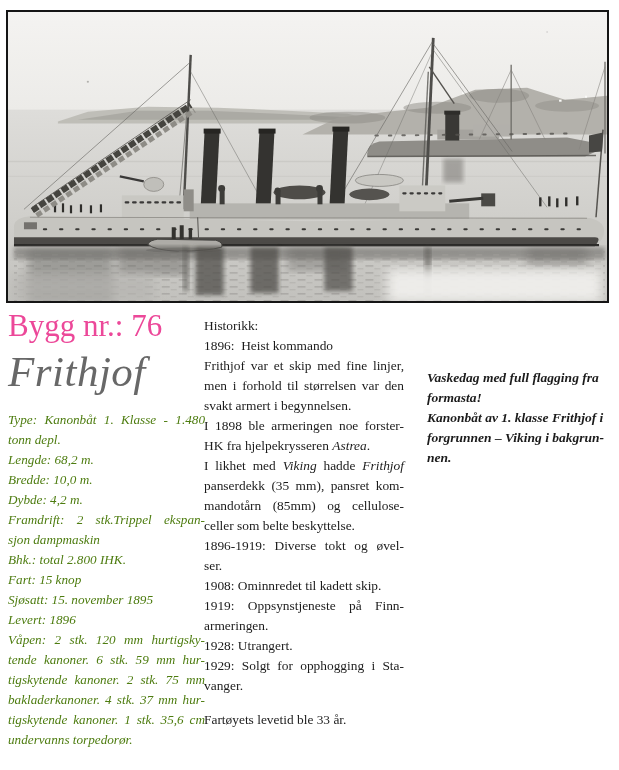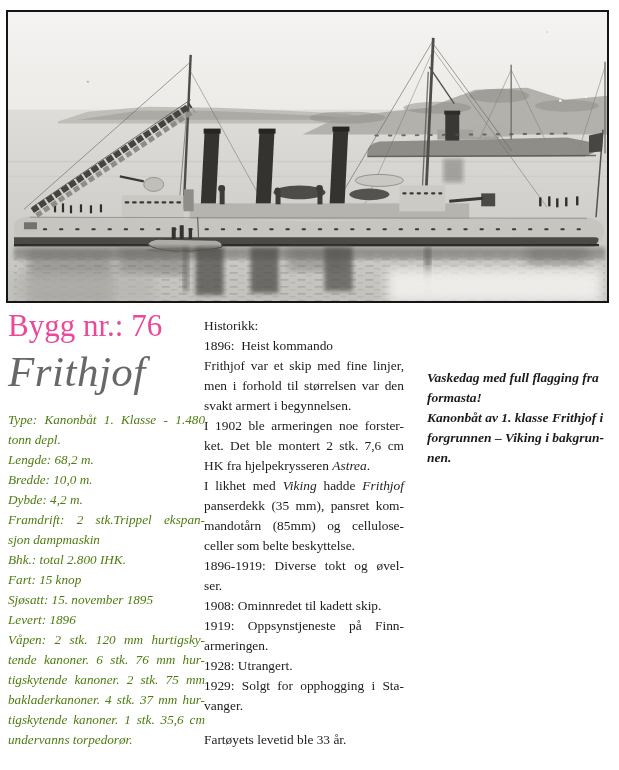--- a/index.html
+++ b/index.html
@@ -216,36 +216,35 @@
     <div class="ln">Lengde: 68,2 m.</div>
     <div class="ln">Bredde: 10,0 m.</div>
     <div class="ln">Dybde: 4,2 m.</div>
     <div class="ln j">Framdrift: 2 stk.Trippel ekspan-</div>
     <div class="ln">sjon dampmaskin</div>
     <div class="ln">Bhk.: total 2.800 IHK.</div>
     <div class="ln">Fart: 15 knop</div>
     <div class="ln">Sjøsatt: 15. november 1895</div>
     <div class="ln">Levert: 1896</div>
     <div class="ln j">Våpen: 2 stk. 120 mm hurtigsky-</div>
-    <div class="ln j">tende kanoner. 6 stk. 76 mm hur-</div>
+    <div class="ln j">tende kanoner. 6 stk. 59 mm hur-</div>
     <div class="ln j">tigskytende kanoner. 2 stk. 75 mm</div>
     <div class="ln j">bakladerkanoner. 4 stk. 37 mm hur-</div>
     <div class="ln j">tigskytende kanoner. 1 stk. 35,6 cm</div>
     <div class="ln">undervanns torpedorør.</div>
   </div>
 </div>
 
 <div class="col col-mid">
   <div class="ln">Historikk:</div>
   <div class="ln">1896:  Heist kommando</div>
   <div class="ln j">Frithjof var et skip med fine linjer,</div>
   <div class="ln j">men i forhold til størrelsen var den</div>
   <div class="ln">svakt armert i begynnelsen.</div>
-  <div class="ln j">I 1902 ble armeringen noe forster-</div>
-  <div class="ln j">ket. Det ble montert 2 stk. 7,6 cm</div>
+  <div class="ln j">I 1898 ble armeringen noe forster-</div>
   <div class="ln"><span>HK fra hjelpekrysseren </span><span class="it">Astrea</span><span>.</span></div>
   <div class="ln j"><span>I likhet med </span><span class="it">Viking</span><span> hadde </span><span class="it">Frithjof</span></div>
   <div class="ln j">panserdekk (35 mm), pansret kom-</div>
   <div class="ln j">mandotårn (85mm)  og cellulose-</div>
   <div class="ln">celler som belte beskyttelse.</div>
   <div class="ln j">1896-1919:  Diverse tokt og øvel-</div>
   <div class="ln">ser.</div>
   <div class="ln">1908: Ominnredet til kadett skip.</div>
   <div class="ln j">1919:  Oppsynstjeneste  på  Finn-</div>
   <div class="ln">armeringen.</div>

